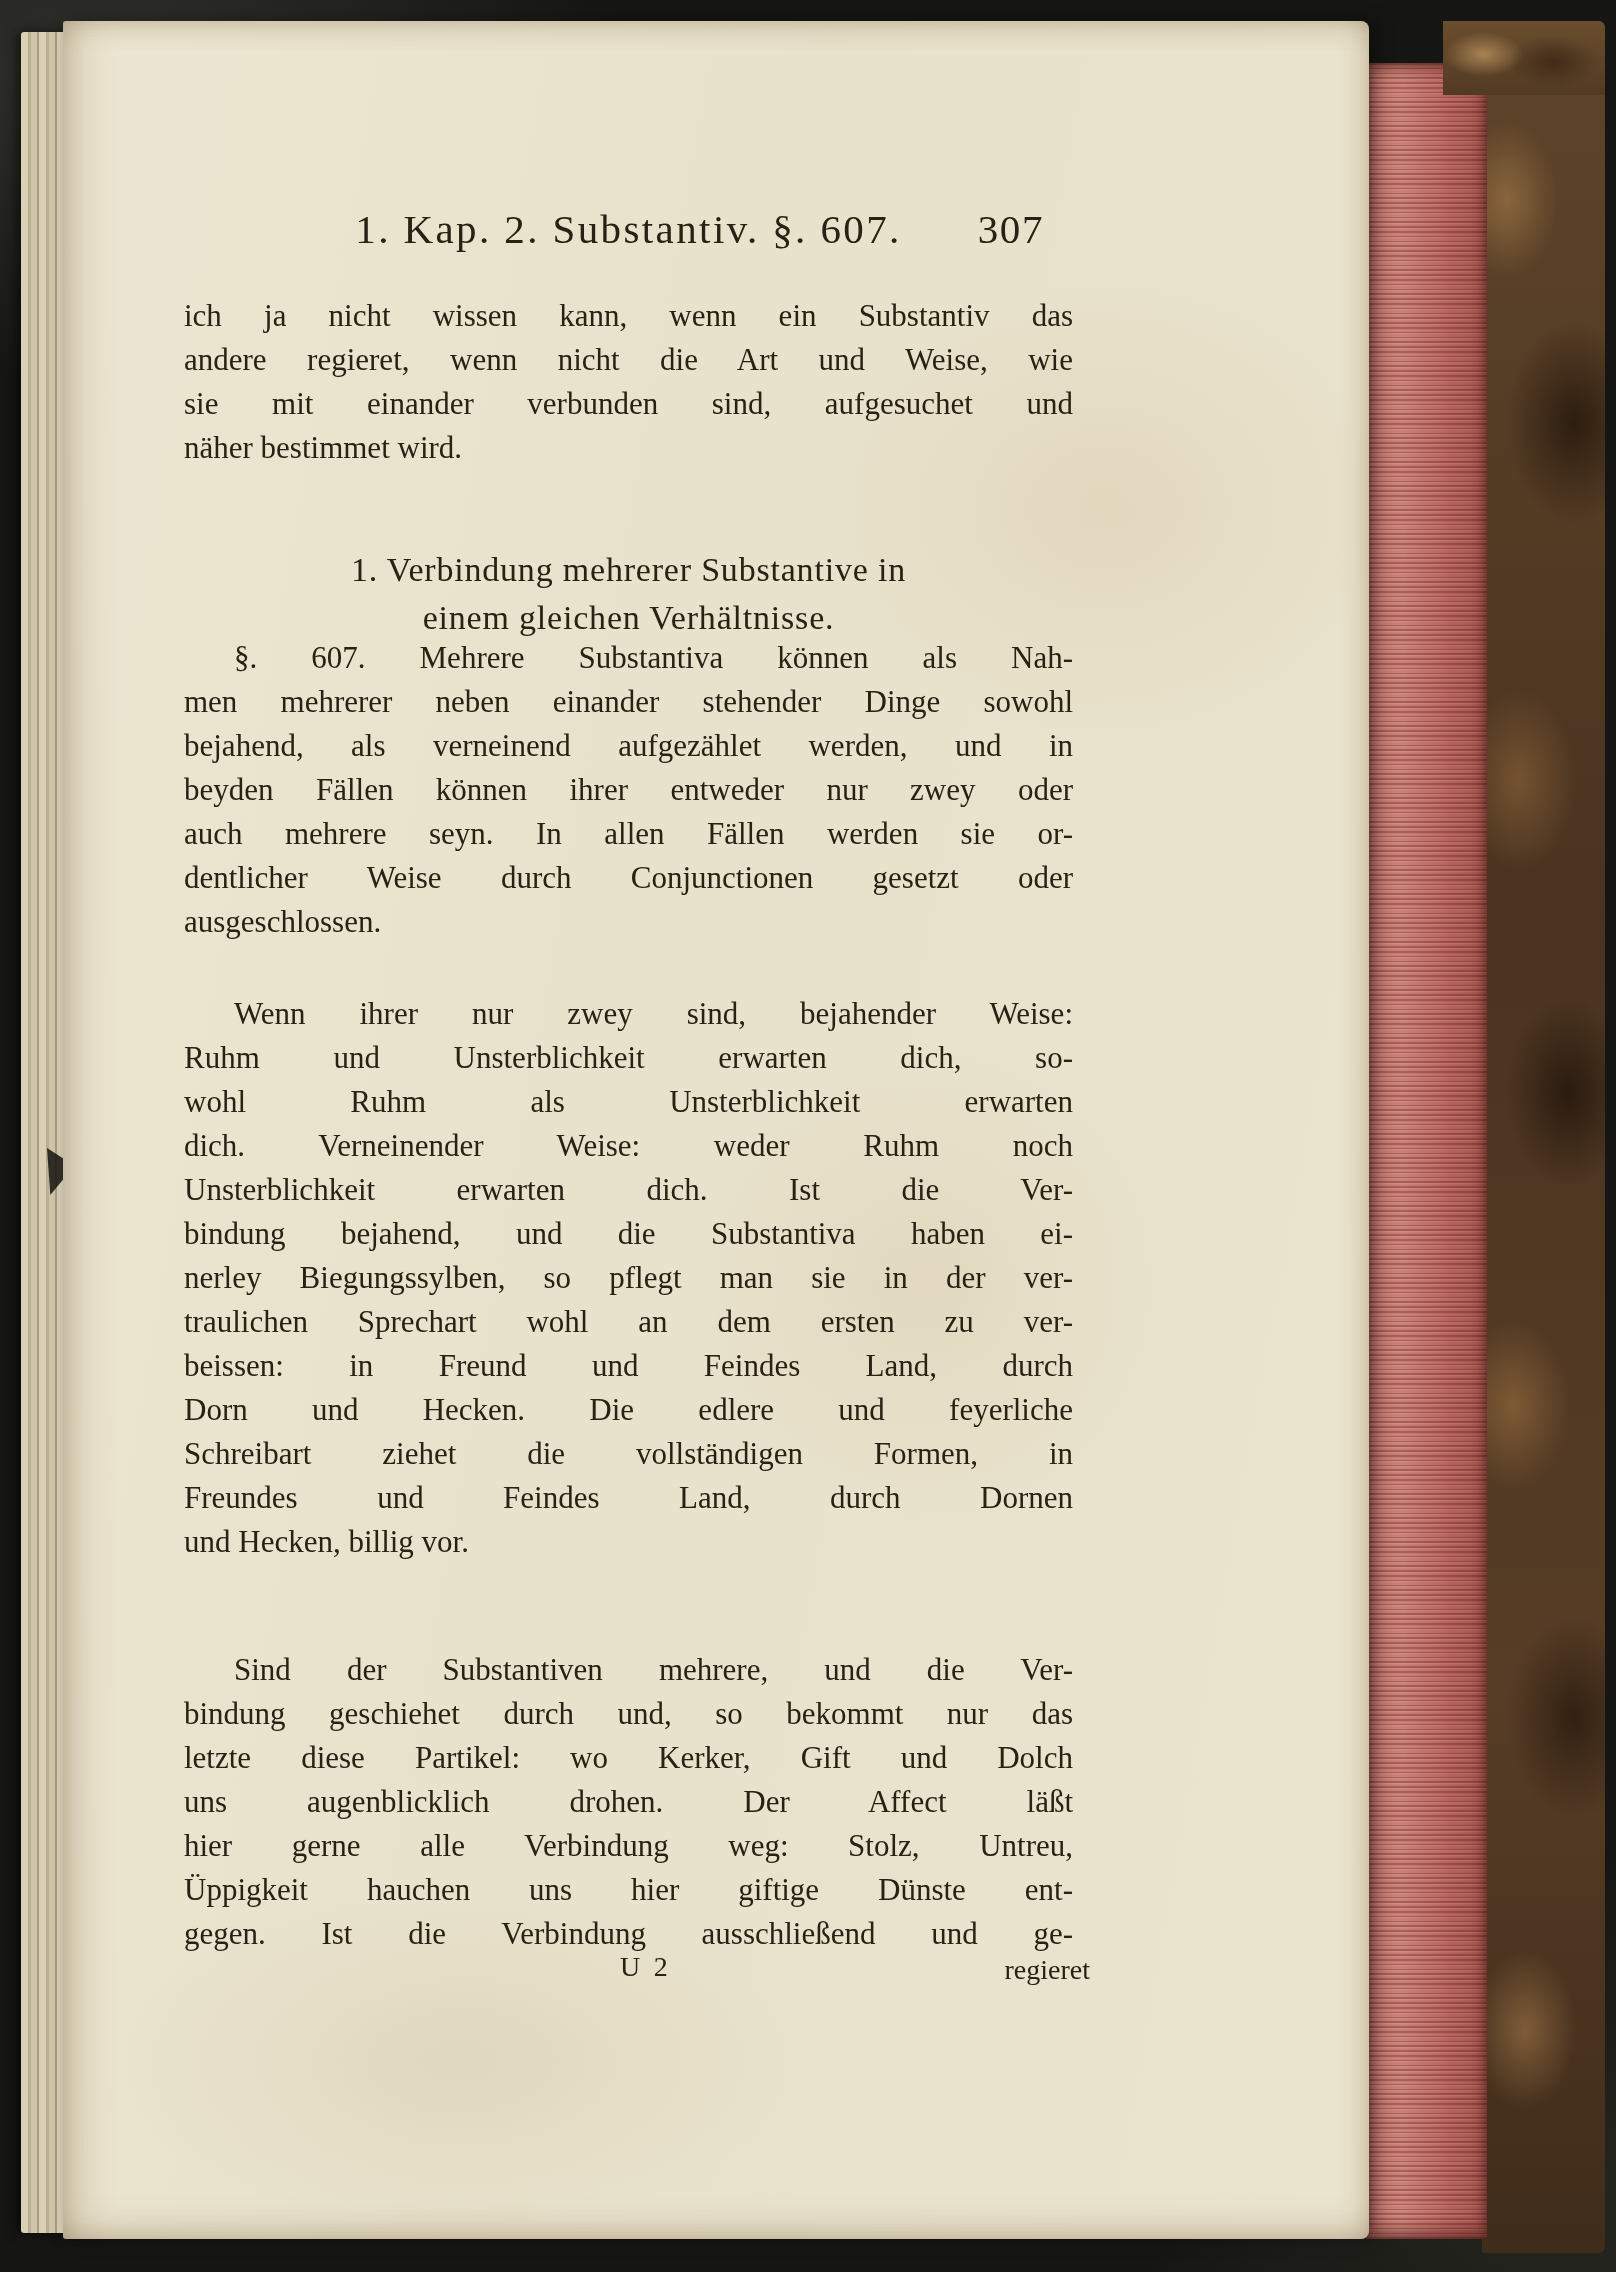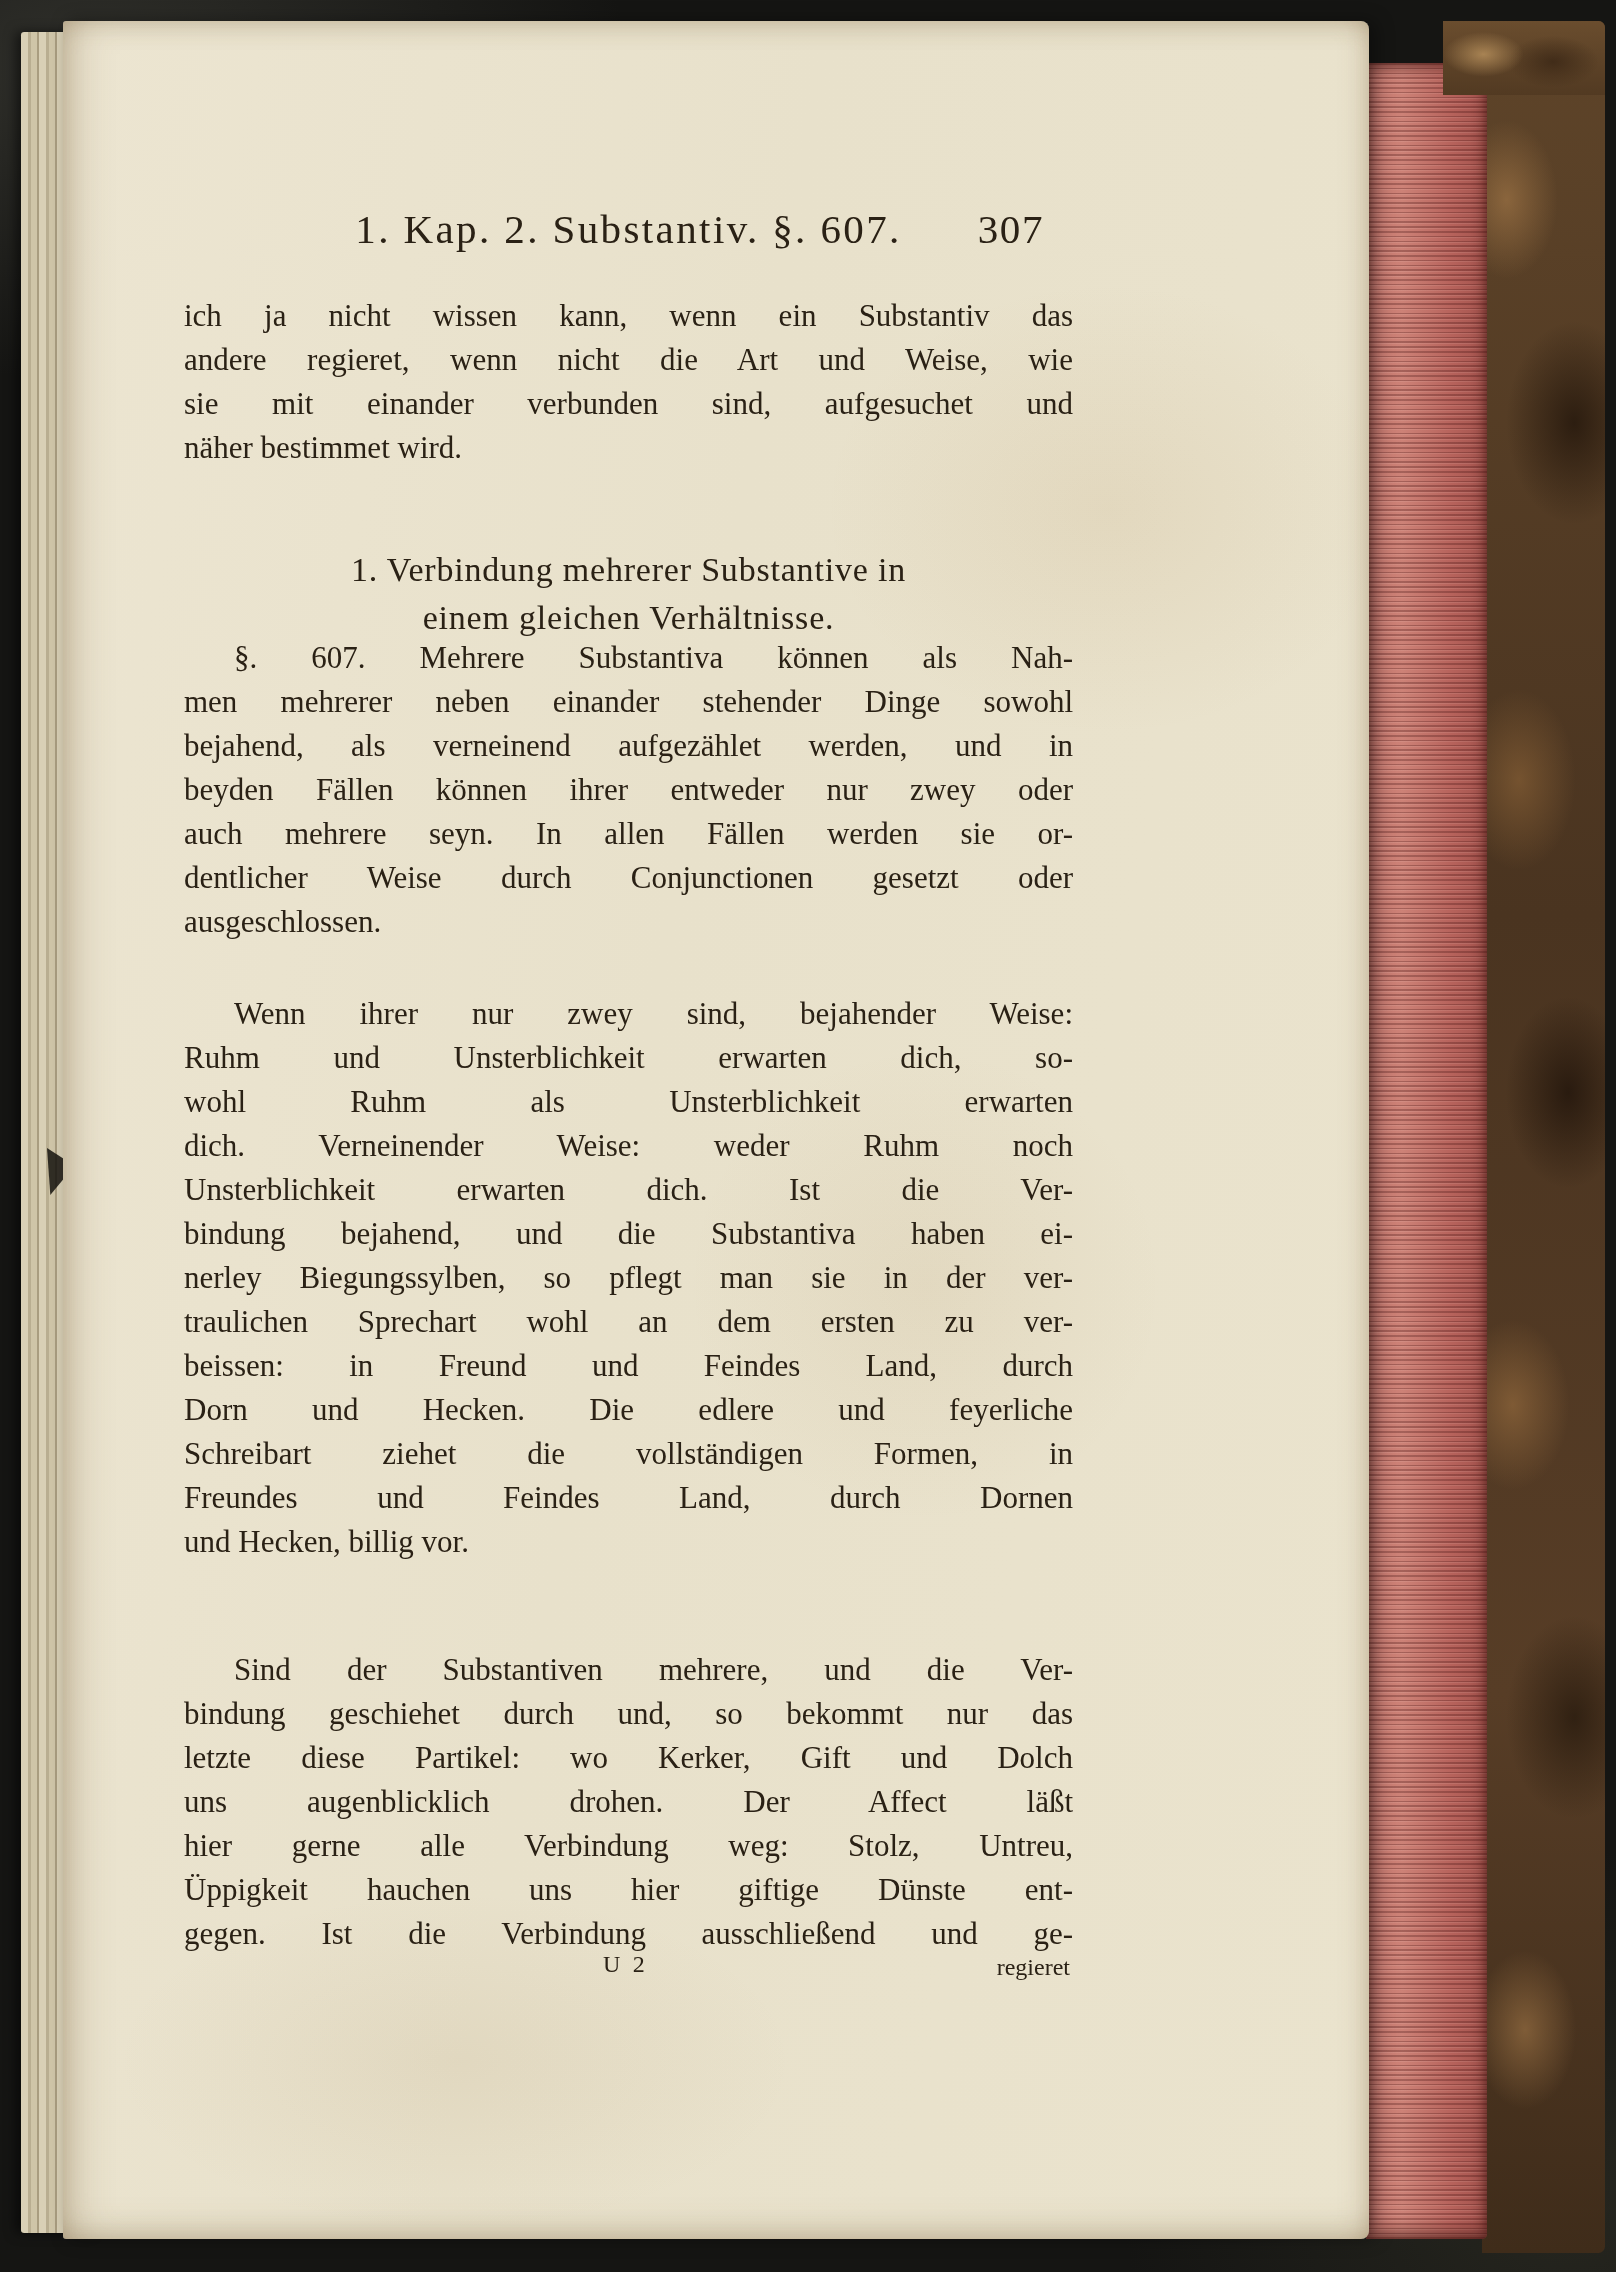--- a/index.html
+++ b/index.html
@@ -83,21 +83,21 @@
     position:absolute; left:121px; top:495px; width:889px;
     text-align:center; font-size:34px; line-height:48px; letter-spacing:0.8px;margin-top:30px;
   }
   .p2 { top:615px; }
   .margin-note {
     position:absolute; left:1026px; top:661px; width:190px;
     font-size:23.4px; line-height:30px; color:#322817;
   }
   .p3 { top:971px; }
   .p4 { top:1607px;margin-top:20px; }
-  .page-footer { position:absolute; left:118px; top:1930px; width:889px; font-size:24px; }
+  .page-footer { position:absolute; left:138px; top:1930px; width:889px; font-size:28px; }
   .signature { display:block; text-align:center; letter-spacing:3.2px; }
   .catchword { position:absolute; right:0; top:3.2px; }
   .notch {
     position:absolute; left:47px; top:1148px; width:27.5px; height:47px;
     background:#15130e; clip-path:polygon(0 0, 100% 38%, 12% 100%); opacity:0.85;
   }
 </style>
 </head>
 <body>
 

